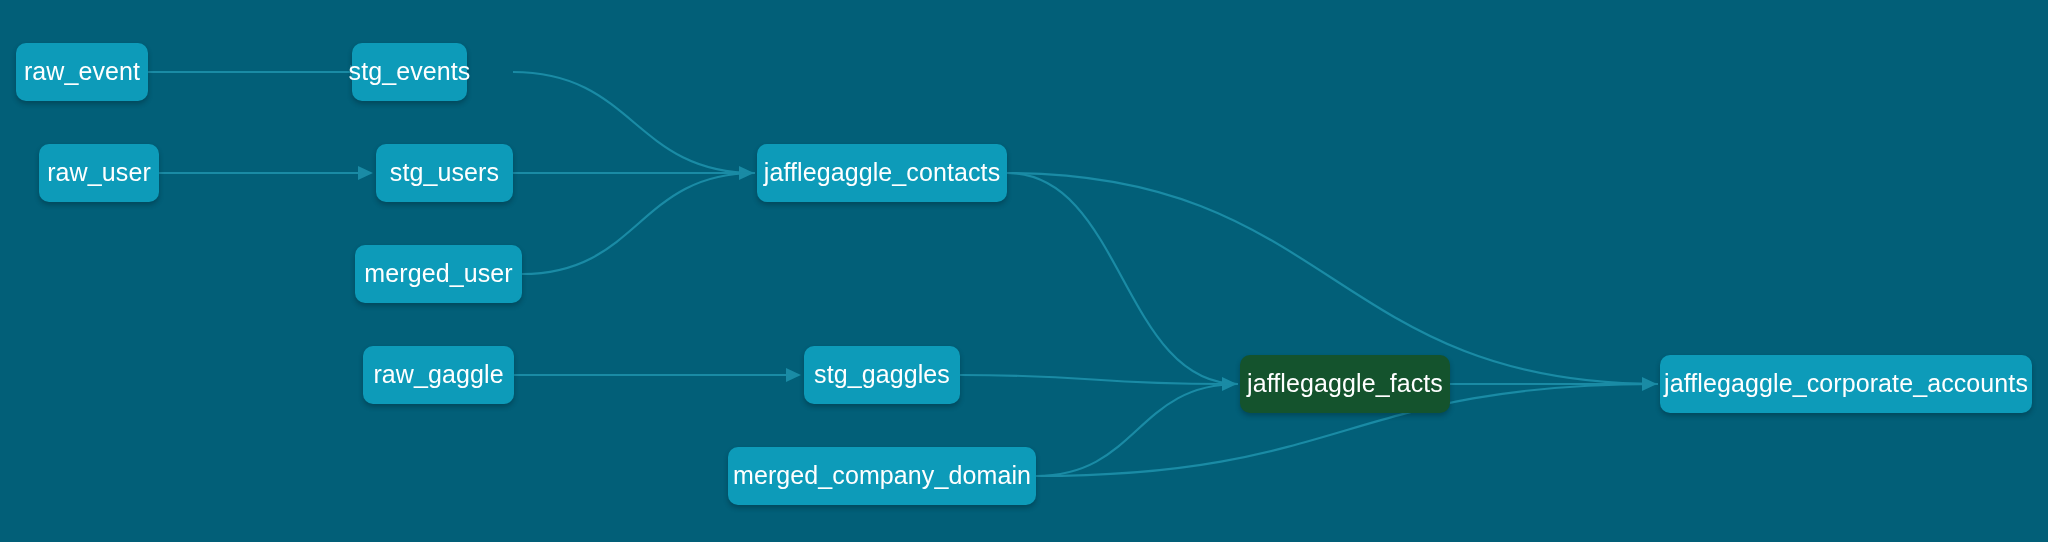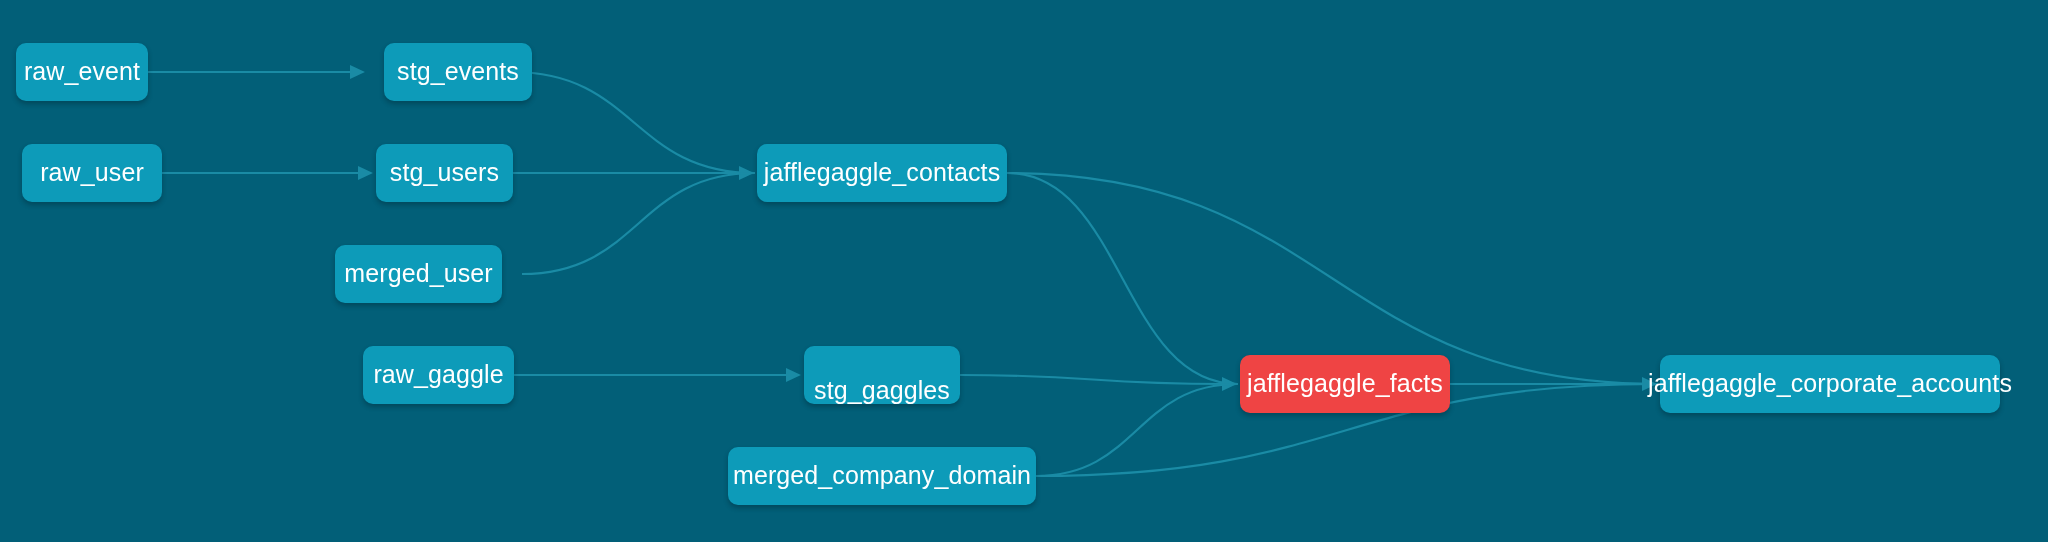--- a/index.html
+++ b/index.html
@@ -35,21 +35,21 @@
     color: #ffffff;
     font-size: 25px;
     line-height: 1;
     letter-spacing: 0.1px;
     white-space: nowrap;
     padding: 0 18px;
     box-shadow: 0 3px 5px rgba(0, 26, 36, 0.33);
     cursor: pointer;
   }
   .node.accent {
-    background: #ef4444;
+    background: #14532d;
   }
   .node-label {
     display: block;
     transform: translateY(-1px);
   }
 </style>
 </head>
 <body>
 
 <div id="canvas">
@@ -70,44 +70,44 @@
       <path d="M 1237 384 L 1222 377 L 1222 391 Z" fill="#1a8ba5"></path>
       <path d="M 1036 476 C 1138 476, 1136 384, 1238 384" fill="none" stroke="#1a8ba5" stroke-width="2.2"></path>
       <path d="M 1036 476 C 1348 476, 1346 384, 1658 384" fill="none" stroke="#1a8ba5" stroke-width="2.2"></path>
       <path d="M 1450 384 C 1555 384, 1541 384, 1646 384" fill="none" stroke="#1a8ba5" stroke-width="2.2"></path>
       <path d="M 1657 384 L 1642 377 L 1642 391 Z" fill="#1a8ba5"></path>
     </svg>
   <div id="node-layer">
       <div class="node" style="left: 16px; top: 43px; width: 132px;">
         <span class="node-label">raw_event</span>
       </div>
-      <div class="node" style="left: 22px; top: 144px; width: 140px;">
+      <div class="node" style="left: 39px; top: 144px; width: 120px;">
         <span class="node-label">raw_user</span>
       </div>
-      <div class="node" style="left: 384px; top: 43px; width: 148px;">
+      <div class="node" style="left: 352px; top: 43px; width: 115px;">
         <span class="node-label">stg_events</span>
       </div>
       <div class="node" style="left: 376px; top: 144px; width: 137px;">
         <span class="node-label">stg_users</span>
       </div>
-      <div class="node" style="left: 335px; top: 245px; width: 167px;">
+      <div class="node" style="left: 355px; top: 245px; width: 167px;">
         <span class="node-label">merged_user</span>
       </div>
       <div class="node" style="left: 363px; top: 346px; width: 151px; justify-content: center;">
         <span class="node-label">raw_gaggle</span>
       </div>
-      <div class="node" style="left: 804px; top: 346px; width: 156px; align-items: flex-end;">
+      <div class="node" style="left: 804px; top: 346px; width: 156px;">
         <span class="node-label">stg_gaggles</span>
       </div>
       <div class="node" style="left: 728px; top: 447px; width: 308px; justify-content: center;">
         <span class="node-label">merged_company_domain</span>
       </div>
       <div class="node" style="left: 757px; top: 144px; width: 250px; text-align: center;">
         <span class="node-label">jafflegaggle_contacts</span>
       </div>
       <div class="node accent" style="left: 1240px; top: 355px; width: 210px;">
         <span class="node-label">jafflegaggle_facts</span>
       </div>
-      <div class="node" style="left: 1660px; top: 355px; width: 340px;">
+      <div class="node" style="left: 1660px; top: 355px; width: 372px;">
         <span class="node-label">jafflegaggle_corporate_accounts</span>
       </div>
     </div>
 </div>
 
 </body></html>

